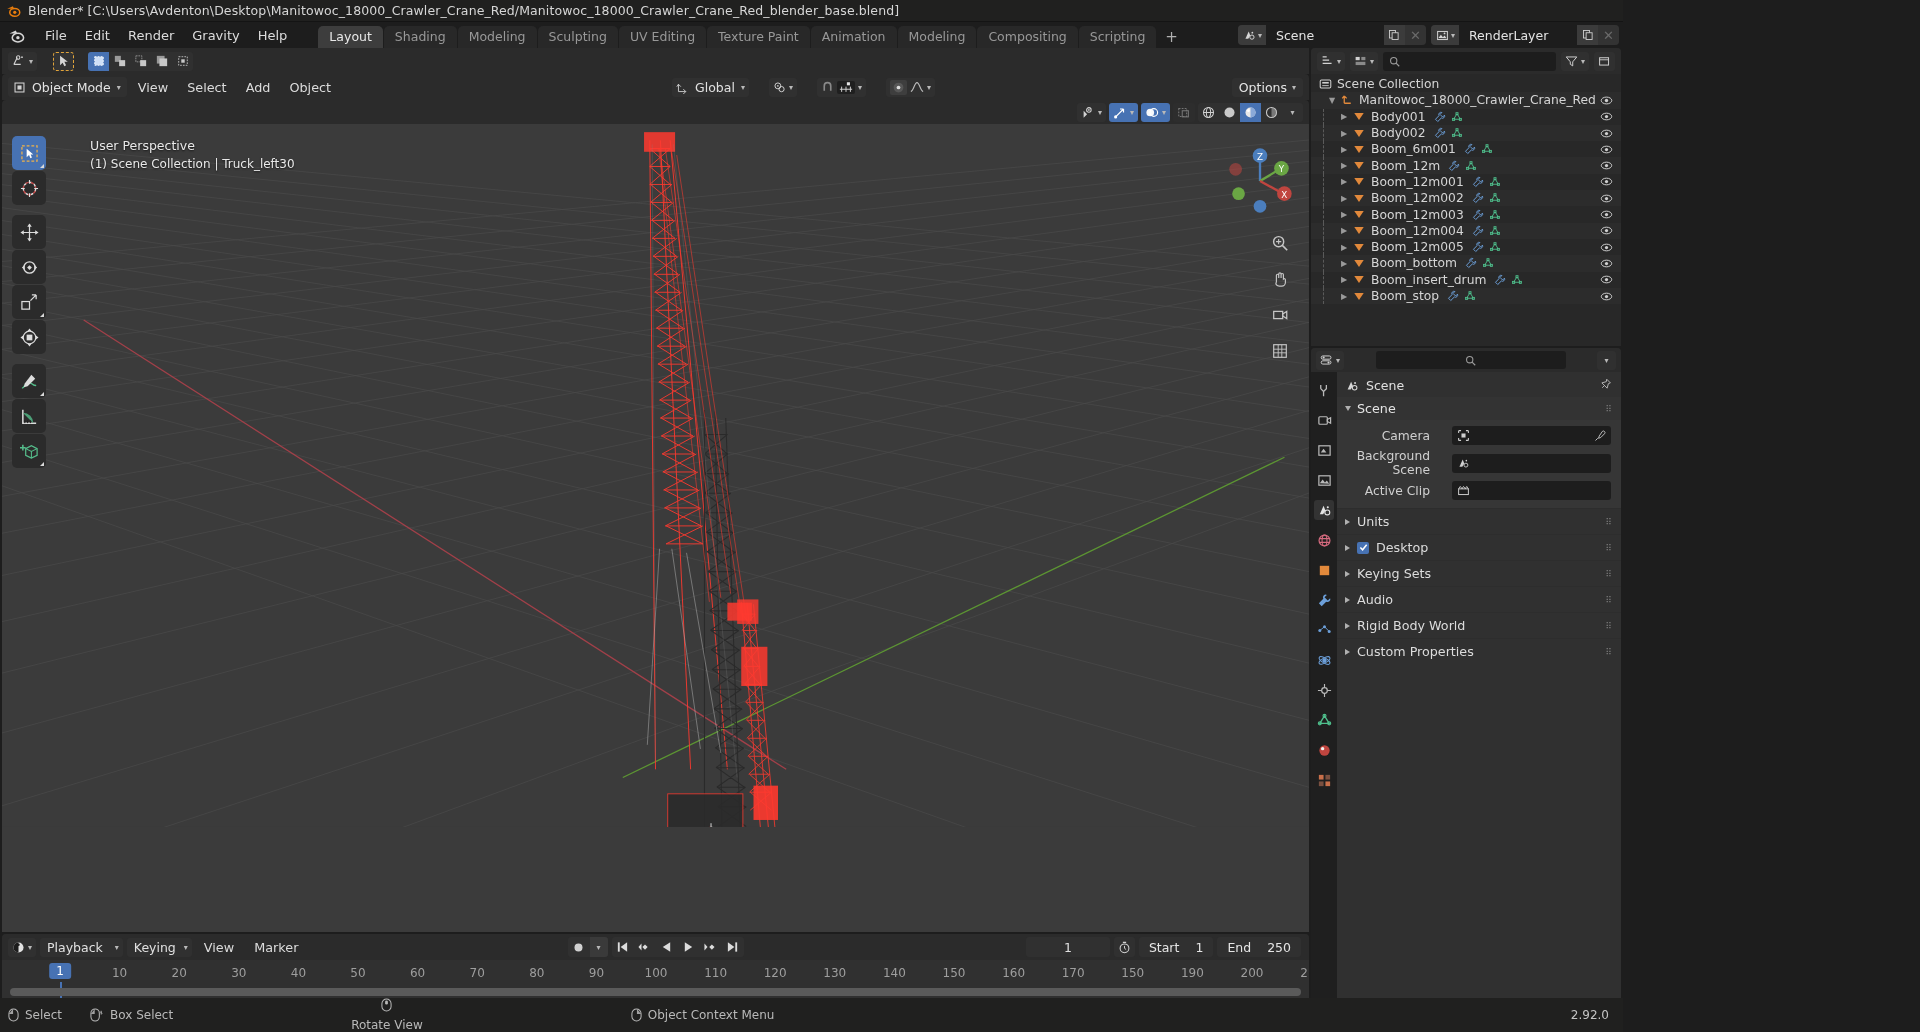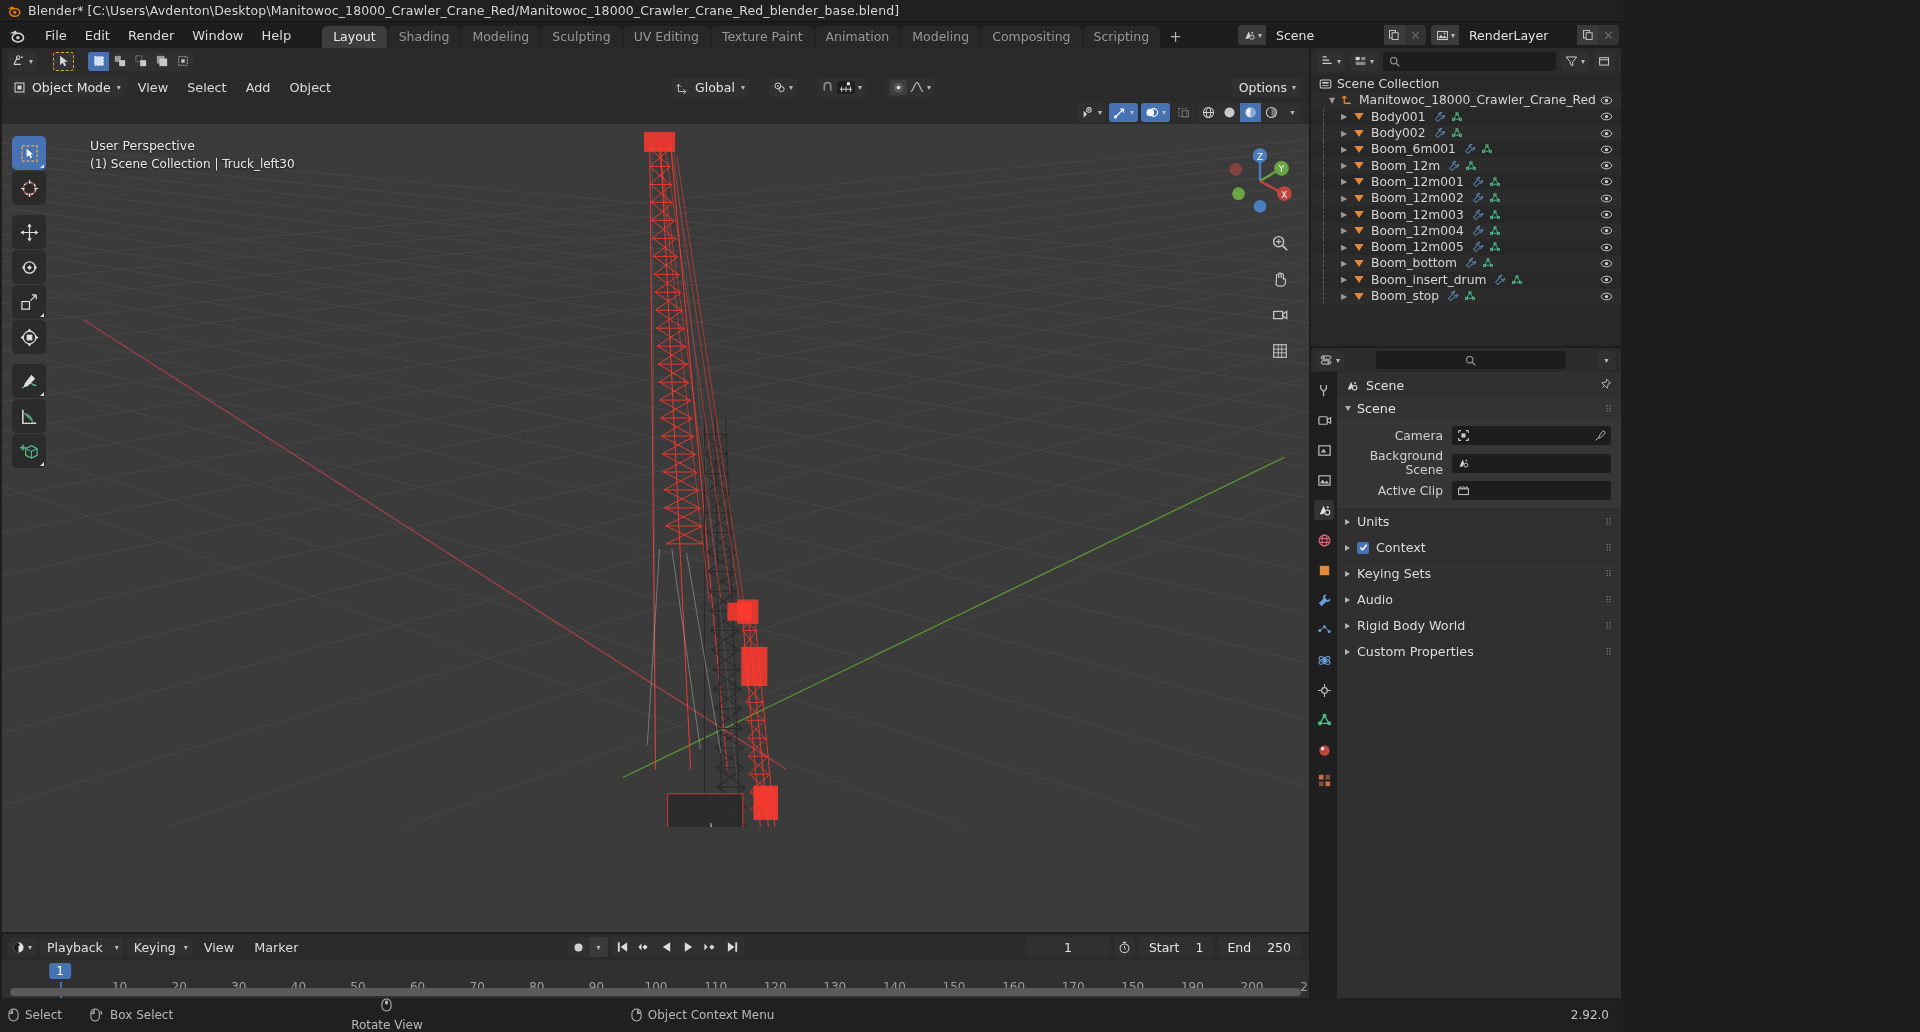--- a/index.html
+++ b/index.html
@@ -84,21 +84,21 @@
 
   .gizmo-col { position:absolute; right: 16px; top: 105px; display:flex; flex-direction:column; gap: 9px; align-items:center;}
   .giz-btn { width: 27px; height: 27px; border-radius: 50%; display:flex; align-items:center; justify-content:center; color:#c6c6c6;}
   .nav-gizmo { position:absolute; right: 10px; top: 18px; width: 78px; height: 78px; }
 
   
   .timeline { flex: 0 0 64px; background: #282828; border-radius: 4px 4px 0 0; margin-top: 2px; display:flex; flex-direction:column; position:relative; overflow:hidden;}
   .tl-header { height: 26px; display:flex; align-items:center; gap: 4px; padding: 0 6px; background:#2b2b2b; position:relative;}
   .tl-scrub { flex: 1 1 auto; position: relative; background: #303030; }
   .tl-ticks { position:absolute; inset:0; }
-  .tl-tick-label { position:absolute; top: 20px; font-size: 12px; color: #9e9e9e; transform: translateX(-50%); }
+  .tl-tick-label { position:absolute; top: 6px; font-size: 12px; color: #9e9e9e; transform: translateX(-50%); }
   .tl-playhead-badge { position:absolute; top: 3px; background:#4772b3; color:#fff; font-size:12px; border-radius:3px; padding: 1px 7px; transform: translateX(-50%); }
   .tl-scroll { position:absolute; bottom: 2px; left: 8px; right: 8px; height: 8px; }
   .tl-scroll .bar { height: 8px; background: #5a5a5a; border-radius: 4px; }
   .tl-center-btns { position:absolute; left: 50%; transform: translateX(-50%); display:flex; align-items:center; gap: 4px;}
   .btn-grp { display:flex; background:#303030; border-radius:3px; overflow:hidden; height:20px; align-items:center;}
   .btn-grp .b { width: 22px; height: 20px; display:flex; align-items:center; justify-content:center; }
   .tl-right { position:absolute; right: 8px; display:flex; align-items:center; gap: 4px;}
   .num-field { background:#303030; border-radius:3px; height:20px; display:flex; align-items:center; justify-content:center; font-size:12.5px; color:#e0e0e0; padding: 0 12px; min-width: 84px;}
   .num-pair { background:#303030; border-radius:3px; height:20px; display:flex; align-items:center; gap:16px; padding: 0 10px; font-size:12.5px;}
 
@@ -124,21 +124,21 @@
   .props-tabs { flex: 0 0 26px; background: #1f1f1f; display:flex; flex-direction:column; align-items:center; padding-top: 8px; gap: 10px;}
   .ptab { width: 20px; height: 20px; display:flex; align-items:center; justify-content:center; border-radius:3px;}
   .ptab.active { background: #333; }
   .props-content { flex: 1 1 auto; background: #303030; padding: 0; overflow:hidden;}
   .breadcrumb { display:flex; align-items:center; gap: 7px; padding: 6px 8px 4px; font-size: 12.5px; color: #e0e0e0; position:relative;}
   .pin { position:absolute; right: 9px; top: 6px; color:#b6b6b6;}
   .panel-head { display:flex; align-items:center; gap:6px; padding: 4px 8px; font-size: 12.7px; color:#e3e3e3; background:#333; position:relative;}
   .panel-head .grip { position:absolute; right: 8px; color:#777; letter-spacing: 1px; font-size: 9px; }
   .panel-body { background: #363636; padding: 6px 10px 8px; }
   .prop-row { display:flex; align-items:center; margin-bottom: 4px; }
-  .prop-label { flex: 0 0 105px; text-align:right; padding-right: 9px; font-size: 12.3px; color: #d0d0d0;}
+  .prop-label { flex: 0 0 105px; text-align:right; padding-right: 22px; font-size: 12.3px; color: #d0d0d0;}
   .prop-field { flex: 1 1 auto; height: 19px; background:#1d1d1d; border-radius:3px; display:flex; align-items:center; padding: 0 5px; position:relative;}
   .prop-field .eyedrop { position:absolute; right: 5px; color:#c8c8c8;}
   .panel-closed { display:flex; align-items:center; gap: 7px; padding: 5px 8px; font-size: 12.7px; color:#dcdcdc; position:relative; border-top: 1px solid #2d2d2d;}
   .panel-closed .grip { position:absolute; right: 8px; color:#777; letter-spacing: 1px; font-size: 9px;}
   .cbx { width: 12px; height: 12px; background:#4772b3; border-radius:2px; display:flex; align-items:center; justify-content:center; }
   .tri { width:0; height:0; border-left: 5px solid #b0b0b0; border-top: 3.5px solid transparent; border-bottom: 3.5px solid transparent;}
   .tri-d { width:0; height:0; border-top: 5px solid #b0b0b0; border-left: 3.5px solid transparent; border-right: 3.5px solid transparent;}
 
   
   .statusbar { flex: 0 0 22px; background: #20201f; display:flex; align-items:center; padding: 0 8px; font-size: 12px; color: #b9b9b9; position:relative;}
@@ -166,21 +166,21 @@
     <span class="blender-icon">
       <svg width="17" height="17" viewBox="0 0 24 24">
         <ellipse cx="14" cy="15" rx="8" ry="6.2" fill="none" stroke="#d6d6d6" stroke-width="2.2"></ellipse>
         <circle cx="14" cy="15" r="2.4" fill="#d6d6d6"></circle>
         <path d="M2 9 L11 5 L13 9 Z" fill="#d6d6d6"></path>
       </svg>
     </span>
     <div class="menu-item">File</div>
     <div class="menu-item">Edit</div>
     <div class="menu-item">Render</div>
-    <div class="menu-item">Window</div>
+    <div class="menu-item">Gravity</div>
     <div class="menu-item">Help</div>
 
     <div class="ws-tabs">
       <div class="ws-tab active">Layout</div>
       <div class="ws-tab">Shading</div>
       <div class="ws-tab">Modeling</div>
       <div class="ws-tab">Sculpting</div>
       <div class="ws-tab">UV Editing</div>
       <div class="ws-tab">Texture Paint</div>
       <div class="ws-tab">Animation</div>
@@ -1441,21 +1441,21 @@
                   <span>Units</span>
                   <span class="grip">⠿</span>
                 </div>
                 <div class="panel-closed">
                   <span class="tri"></span>
                   <span class="cbx">
                     <svg width="9" height="9" viewBox="0 0 10 10">
                       <path d="M1.5 5 L4 7.5 L8.5 2" stroke="#fff" stroke-width="1.7" fill="none"></path>
                     </svg>
                   </span>
-                  <span>Context</span>
+                  <span>Desktop</span>
                   <span class="grip">⠿</span>
                 </div>
                 <div class="panel-closed">
                   <span class="tri"></span>
                   <span>Keying Sets</span>
                   <span class="grip">⠿</span>
                 </div>
                 <div class="panel-closed">
                   <span class="tri"></span>
                   <span>Audio</span>

